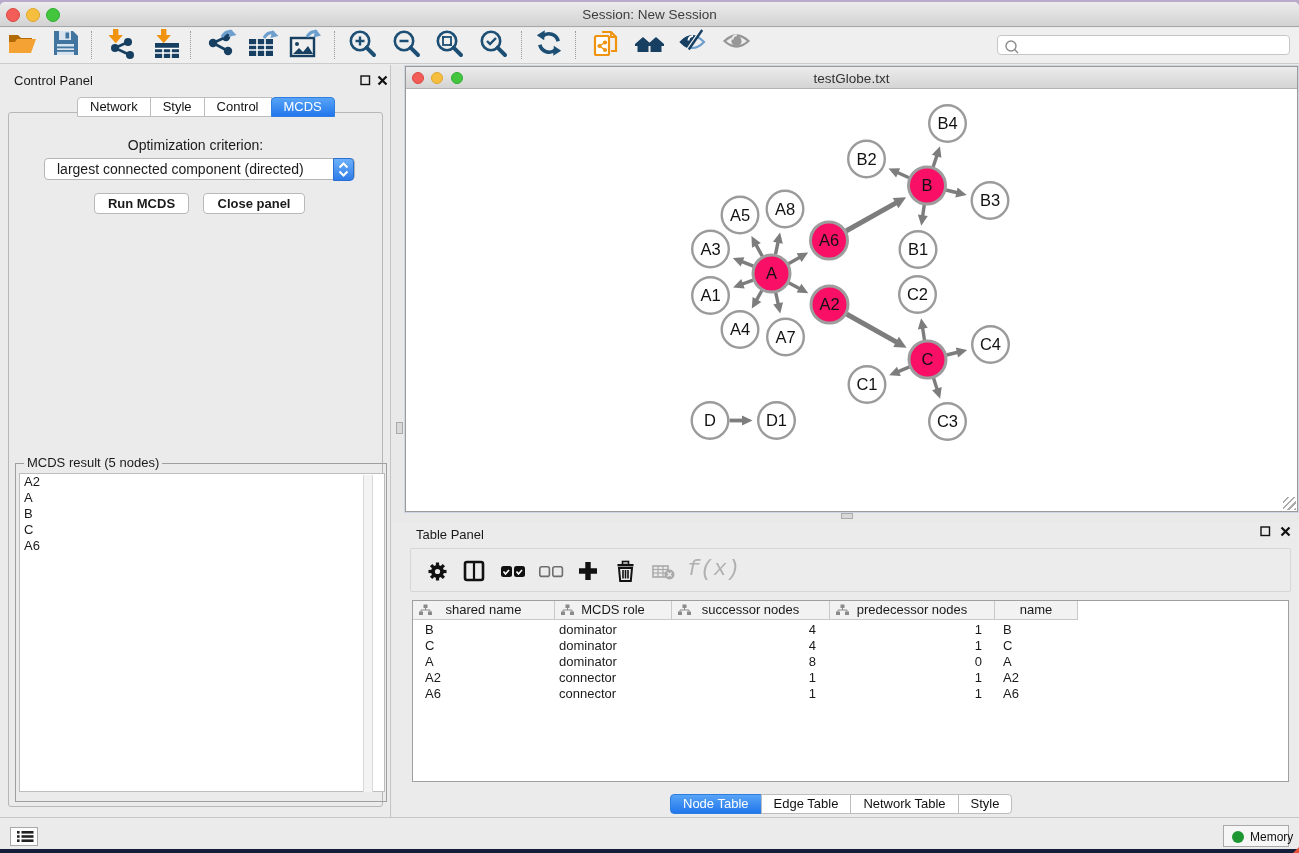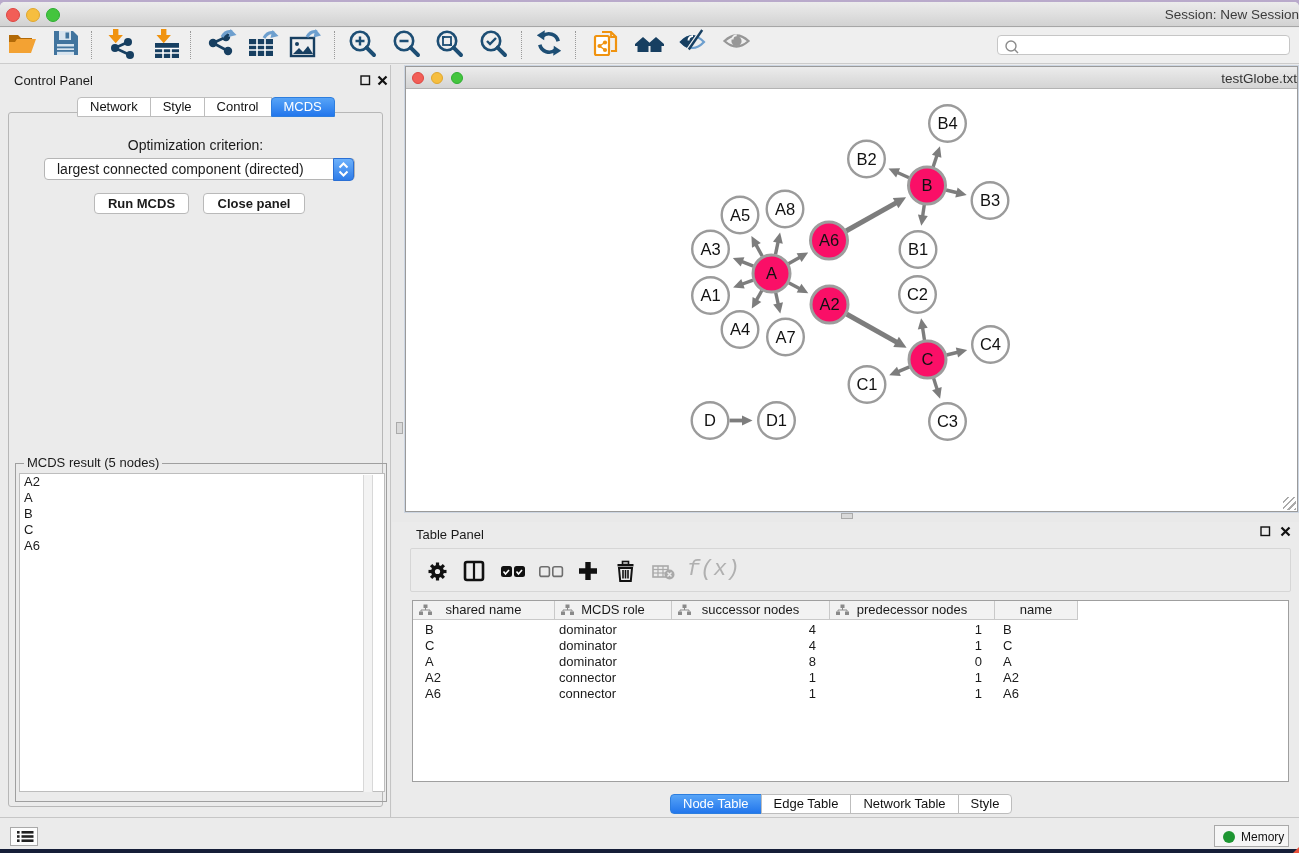--- a/index.html
+++ b/index.html
@@ -1,21 +1,21 @@
 <!DOCTYPE html>
 <html><head>
 <meta charset="utf-8">
 <style>
 * { margin:0; padding:0; box-sizing:border-box; }
 html,body { width:1299px; height:853px; overflow:hidden; }
 body { background:#b9aacb; font-family:"Liberation Sans", sans-serif; font-size:13px; color:#1a1a1a; }
 #win { position:absolute; left:0; top:2px; width:1299px; height:851px; background:#ebebeb; border-radius:5px 5px 0 0; overflow:hidden; }
 #titlebar { position:absolute; left:0; top:0; width:100%; height:25px; background:linear-gradient(#ececec,#d2d2d2); border-bottom:1px solid #a6a6a6; }
 .tl { position:absolute; top:6px; width:14px; height:14px; border-radius:50%; }
-#titletext { position:absolute; top:5px; width:100%; text-align:right; color:#3c3c3c; font-size:13.5px; }
+#titletext { position:absolute; top:5px; width:100%; text-align:center; color:#3c3c3c; font-size:13.5px; }
 #toolbar { position:absolute; left:0; top:26px; width:100%; height:36px; background:#efefef; border-bottom:1px solid #cccccc; }
 .ti { position:absolute; top:1px; }
 .tsep { position:absolute; top:3px; width:0; height:28px; border-left:1px dotted #9a9a9a; }
 #searchbox { position:absolute; left:997px; top:7px; width:293px; height:20px; background:#fff; border:1px solid #c6c6c6; border-radius:4px; }
 #main { position:absolute; left:0; top:63px; width:1299px; height:752px; background:#e9e9e9; }
 
 #cp { position:absolute; left:0; top:0; width:391px; height:752px; background:#ebebeb; border-right:1px solid #c4c4c4; }
 #cphead { position:absolute; left:14px; top:8px; font-size:13px; color:#1a1a1a; }
 .wbtn { position:absolute; top:10px; }
 .tabrow { position:absolute; display:flex; z-index:3; }
@@ -29,39 +29,39 @@
 #dropdown .stepper { position:absolute; right:0px; top:-1px; width:21px; height:23px; border-radius:0 4px 4px 0; background:linear-gradient(#6db1fb,#2e7ce8); border:1px solid #2a6fd4; }
 .btn { position:absolute; height:21px; background:#fff; border:1px solid #b9b9b9; border-radius:4px; font-size:13px; text-align:center; line-height:19px;font-weight:bold; }
 #fieldset { position:absolute; left:6px; top:350px; width:372px; height:339px; border:1px solid #9f9f9f; }
 #fslegend { position:absolute; left:8px; top:-9px; background:#ebebeb; padding:0 3px; font-size:13px; }
 #fslist { position:absolute; left:3px; top:9px; width:366px; height:319px; background:#fff; border:1px solid #bdbdbd; }
 #fslist .item { padding-left:4px; height:16px; line-height:16px; font-size:13px; }
 #fsscroll { position:absolute; right:11px; top:1px; width:10px; height:317px; background:#f3f3f3; border-left:1px solid #d8d8d8; border-right:1px solid #d8d8d8; }
 
 #nw { position:absolute; left:405px; top:1px; width:893px; height:446px; background:#fff; border:1px solid #9a9a9a; box-shadow:0 0 0 1px #cdd6e2; }
 #nwtitle { position:absolute; left:0; top:0; width:100%; height:22px; background:linear-gradient(#ececec,#d4d4d4); border-bottom:1px solid #b3b3b3; }
-#nwtitle .txt { position:absolute; width:100%; top:4px; text-align:right; font-size:13.5px; color:#333; }
+#nwtitle .txt { position:absolute; width:100%; top:4px; text-align:center; font-size:13.5px; color:#333; }
 .ntl { position:absolute; top:5px; width:12px; height:12px; border-radius:50%; }
 #grip { position:absolute; right:1px; bottom:1px; width:13px; height:13px; background:
  repeating-linear-gradient(135deg, transparent 0 3px, #aaa 3px 4.5px); }
 
 #tp { position:absolute; left:392px; top:457px; width:907px; height:295px; background:#ebebeb; }
 #tphead { position:absolute; left:24px; top:5px; font-size:13px; }
 #tptoolbar { position:absolute; left:18px; top:26px; width:881px; height:44px; background:#ececec; border:1px solid #d6d6d6; border-radius:2px; }
 #tbl { position:absolute; left:20px; top:78px; width:877px; height:182px; background:#fff; border:1px solid #9f9f9f; }
 .th { position:absolute; top:0; height:19px; background:#f2f2f2; border-right:1px solid #c9c9c9; border-bottom:1px solid #c9c9c9; font-size:13px; text-align:center; line-height:18px; }
 .row { position:absolute; height:16px; font-size:13px; }
 .cell { position:absolute; }
 .btabs { position:absolute; display:flex; top:272px; }
 .btab { border:1px solid #bdbdbd; background:#fff; padding:1px 12px 2px 12px; font-size:13px; margin-left:-1px; color:#111; }
 .btab.sel { background:linear-gradient(#57a4f7,#2276ec); border-color:#2d7ede; color:#fff; }
 
 #status { position:absolute; left:0; top:815px; width:1299px; height:32px; background:#ebebeb; border-top:1px solid #c6c6c6; }
 #menubtn { position:absolute; left:10px; top:9px; width:28px; height:19px; background:#fdfdfd; border:1px solid #a9a9a9; }
-#membtn { position:absolute; right:10px; top:7px; width:75px; height:22px; background:#f6f6f6; border:1px solid #a9a9a9; font-size:12px; }
+#membtn { position:absolute; right:10px; top:7px; width:66px; height:22px; background:#f6f6f6; border:1px solid #a9a9a9; font-size:12px; }
 #darkstrip { position:absolute; left:0; top:847px; width:1299px; height:6px; background:#151e38; }
 svg text { font-family:"Liberation Sans", sans-serif; }
 </style>
 </head>
 <body>
 <div id="win">
   <div id="titlebar">
     <div class="tl" style="left:6px;  background:#f25e57; border:1px solid #dd4742;"></div>
     <div class="tl" style="left:26px; background:#f6be3f; border:1px solid #e0a72e;"></div>
     <div class="tl" style="left:46px; background:#44c53e; border:1px solid #2eae32;"></div>

